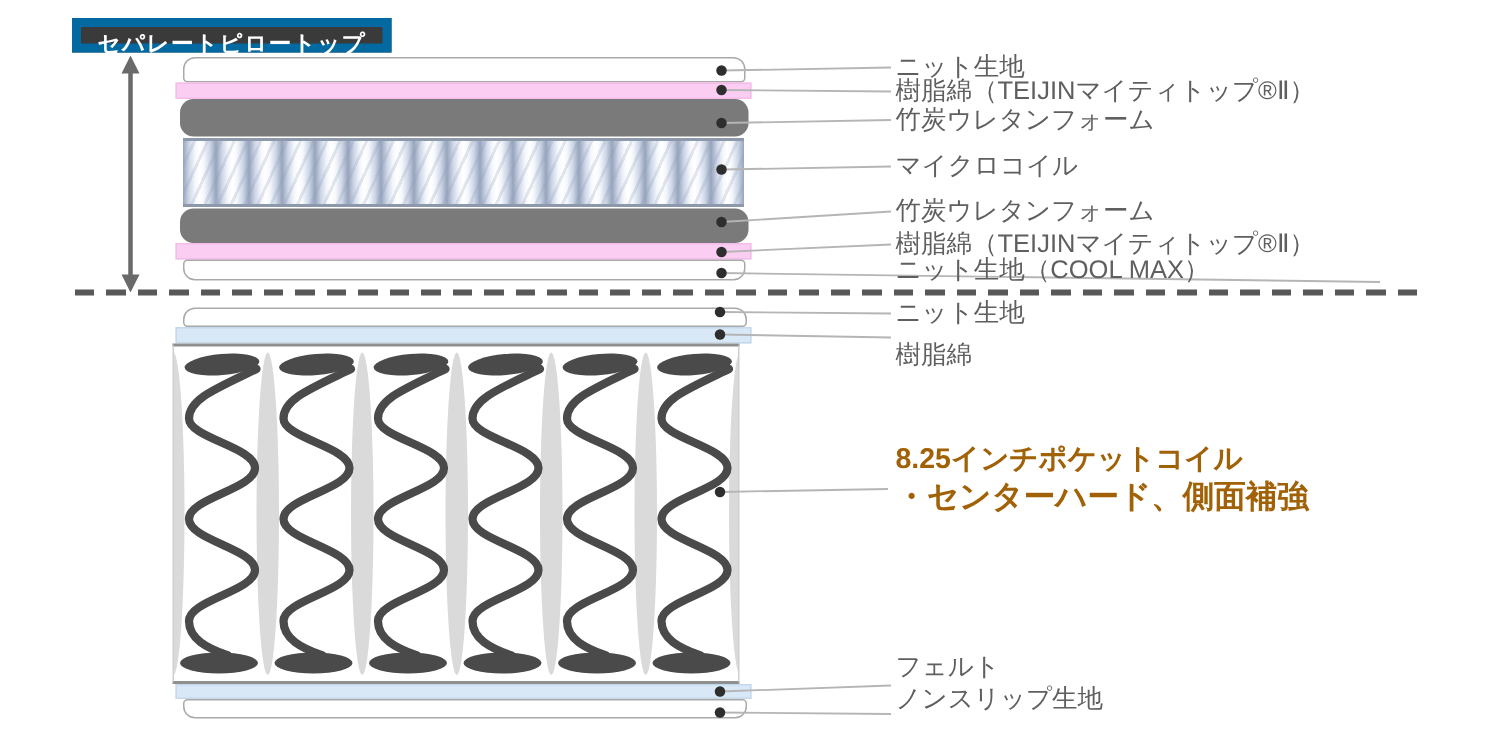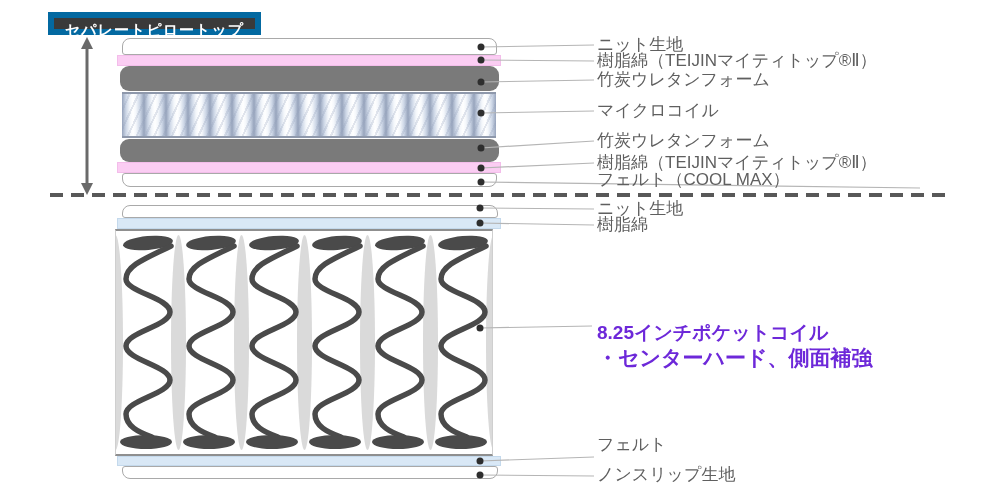--- a/index.html
+++ b/index.html
@@ -44,21 +44,21 @@
   .pocket{
     position:absolute;top:4px;width:15px;height:215px;background:#dadada;
     border-radius:50%;
   }
   .spring{position:absolute;top:2px;width:63px;height:221px;}
   
   .lbl{
     position:absolute;left:597px;font-size:17px;color:#5f5f5f;white-space:nowrap;
     line-height:20px;
   }
-  .coil-spec{position:absolute;left:597px;top:321px;color:#6d28d9;white-space:nowrap;}
+  .coil-spec{position:absolute;left:597px;top:295px;color:#a16207;white-space:nowrap;}
   .coil-title{font-size:19px;font-weight:bold;line-height:23px;}
   .coil-bullet{font-size:21px;font-weight:bold;line-height:18px;margin-top:5px;}
   .overlay{position:absolute;left:0;top:0;pointer-events:none;}
 </style>
 </head>
 <body>
 
 <div id="stage">
 
   <div class="badge">セパレートピロートップ</div>
@@ -157,25 +157,25 @@
       <circle cx="480" cy="475" r="3.5"></circle>
     </g>
   </svg>
 
   <div class="lbl" style="top:35px;">ニット生地</div>
   <div class="lbl" style="top:51px;">樹脂綿（TEIJINマイティトップ®Ⅱ）</div>
   <div class="lbl" style="top:70px;">竹炭ウレタンフォーム</div>
   <div class="lbl" style="top:101px;">マイクロコイル</div>
   <div class="lbl" style="top:131px;">竹炭ウレタンフォーム</div>
   <div class="lbl" style="top:153px;">樹脂綿（TEIJINマイティトップ®Ⅱ）</div>
-  <div class="lbl" style="top:170px;">フェルト（COOL MAX）</div>
+  <div class="lbl" style="top:170px;">ニット生地（COOL MAX）</div>
 
   <div class="lbl" style="top:199px;">ニット生地</div>
-  <div class="lbl" style="top:215px;">樹脂綿</div>
+  <div class="lbl" style="top:227px;">樹脂綿</div>
   <div class="lbl" style="top:435px;">フェルト</div>
-  <div class="lbl" style="top:466px;font-family:Liberation Mono, monospace;">ノンスリップ生地</div>
+  <div class="lbl" style="top:456px;">ノンスリップ生地</div>
 
   <div class="coil-spec">
     <div class="coil-title">8.25インチポケットコイル</div>
     <div class="coil-bullet">・センターハード、側面補強</div>
   </div>
 
 </div>
 
 </body></html>

